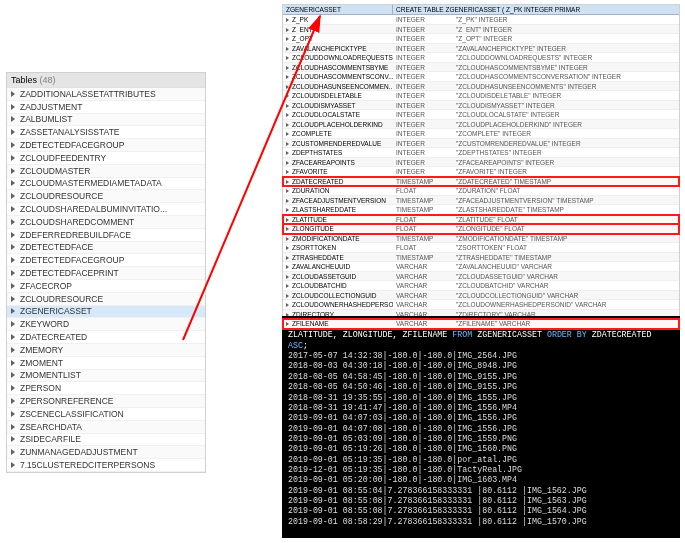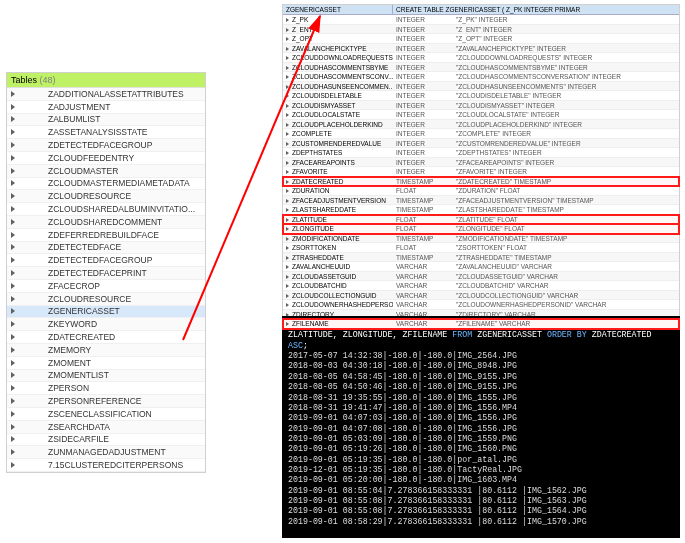--- a/index.html
+++ b/index.html
@@ -15,39 +15,38 @@
   
   
   .tables-panel {
     position: absolute;
     left: 6px;
     top: 72px;
     width: 200px;
     border: 1px solid #d0d0d0;
   }
   .tables-header {
-    background: #bef264;
+    background: #e5e5e5;
     padding: 2px 4px;
     border-bottom: 1px solid #e0e0e0;
     font-size: 9px;
   }
   .tables-header .count { color: #808080; }
   .table-list { }
   .table-row {
     display: flex;
     align-items: center;
     height: 12.8px;
     padding-left: 4px;
     border-bottom: 1px solid #f0f0f0;
     font-size: 8.5px;
     color: #333;
     cursor: pointer;
     white-space: nowrap;
     overflow: hidden;
-    gap: 28px;
   }
   .table-row:nth-child(odd) { background: #fafafa; }
   .table-row.sel { background: #d6e8fa; }
   .tri {
     width: 0; height: 0;
     border-top: 3px solid transparent;
     border-bottom: 3px solid transparent;
     border-left: 4px solid #606060;
     margin-right: 5px;
     flex-shrink: 0;

